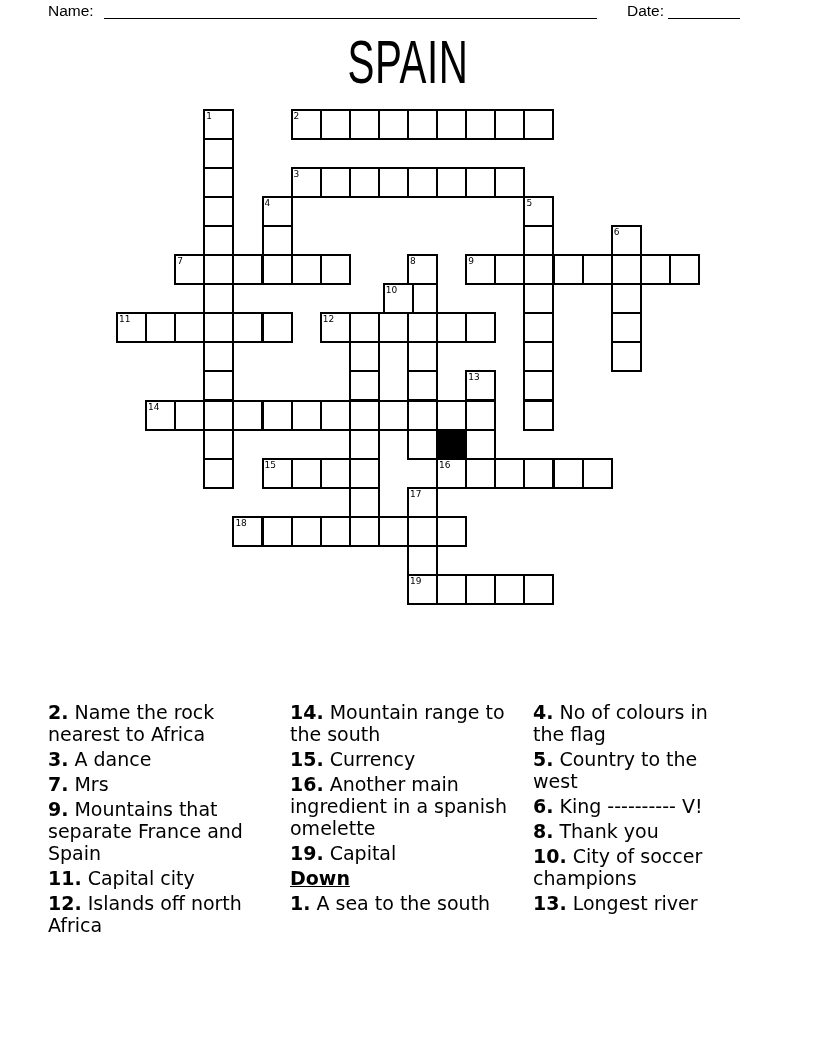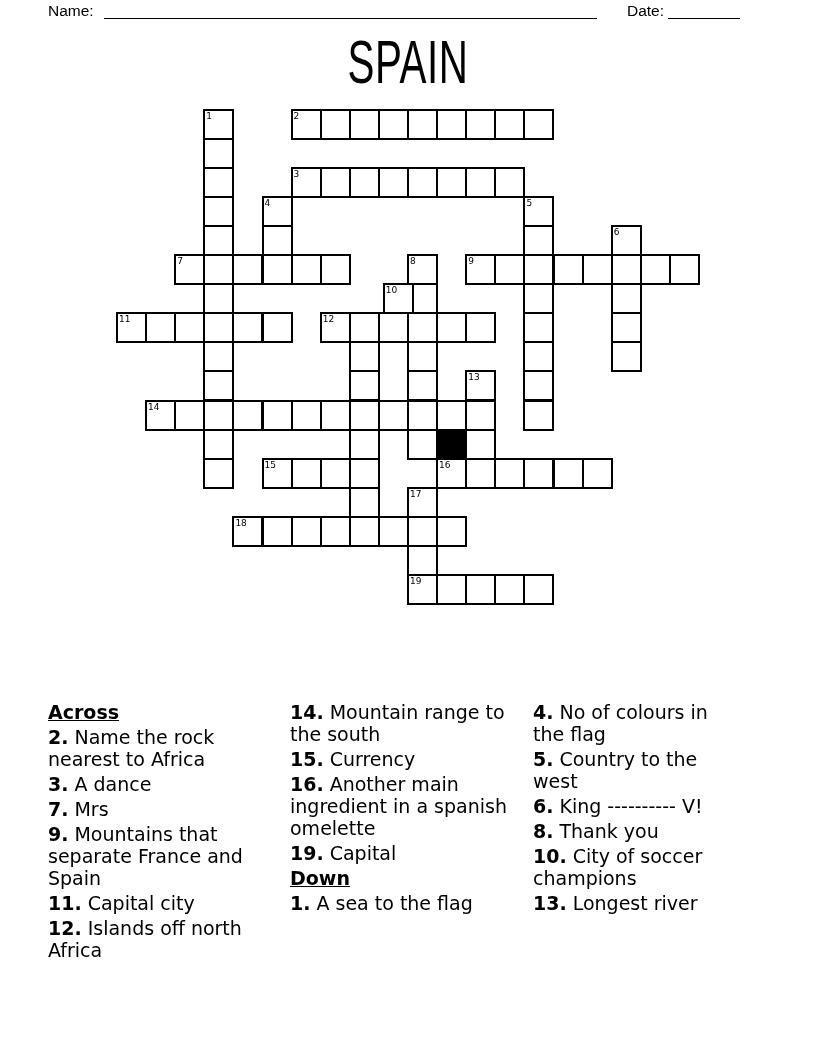--- a/index.html
+++ b/index.html
@@ -244,35 +244,34 @@
       <div class="cell" style="left: 377.9px; top: 515.9px;"></div>
       <div class="cell" style="left: 436.1px; top: 515.9px;"></div>
       <div class="cell" style="left: 436.1px; top: 574.1px;"></div>
       <div class="cell" style="left: 465.2px; top: 574.1px;"></div>
       <div class="cell" style="left: 494.3px; top: 574.1px;"></div>
       <div class="cell" style="left: 523.4px; top: 574.1px;"></div>
       <div class="cell black" style="left: 436.1px; top: 428.6px;"></div>
     </div>
 
   <div class="clue-col" id="clue-col-1">
-      <div class="clue-heading">Across</div>
       <div class="clue"><span class="clue-num">2.</span><span class="clue-text">Name the rock nearest to Africa</span></div>
       <div class="clue"><span class="clue-num">3.</span><span class="clue-text">A dance</span></div>
       <div class="clue"><span class="clue-num">7.</span><span class="clue-text">Mrs</span></div>
       <div class="clue"><span class="clue-num">9.</span><span class="clue-text">Mountains that separate France and Spain</span></div>
       <div class="clue"><span class="clue-num">11.</span><span class="clue-text">Capital city</span></div>
       <div class="clue"><span class="clue-num">12.</span><span class="clue-text">Islands off north Africa</span></div>
     </div>
   <div class="clue-col" id="clue-col-2">
       <div class="clue"><span class="clue-num">14.</span><span class="clue-text">Mountain range to the south</span></div>
       <div class="clue"><span class="clue-num">15.</span><span class="clue-text">Currency</span></div>
       <div class="clue"><span class="clue-num">16.</span><span class="clue-text">Another main ingredient in a spanish omelette</span></div>
       <div class="clue"><span class="clue-num">19.</span><span class="clue-text">Capital</span></div>
       <div class="clue-heading">Down</div>
-      <div class="clue"><span class="clue-num">1.</span><span class="clue-text">A sea to the flag</span></div>
+      <div class="clue"><span class="clue-num">1.</span><span class="clue-text">A sea to the south</span></div>
     </div>
   <div class="clue-col" id="clue-col-3">
       <div class="clue"><span class="clue-num">4.</span><span class="clue-text">No of colours in the flag</span></div>
       <div class="clue"><span class="clue-num">5.</span><span class="clue-text">Country to the west</span></div>
       <div class="clue"><span class="clue-num">6.</span><span class="clue-text">King ---------- V!</span></div>
       <div class="clue"><span class="clue-num">8.</span><span class="clue-text">Thank you</span></div>
       <div class="clue"><span class="clue-num">10.</span><span class="clue-text">City of soccer champions</span></div>
       <div class="clue"><span class="clue-num">13.</span><span class="clue-text">Longest river</span></div>
     </div>
 

